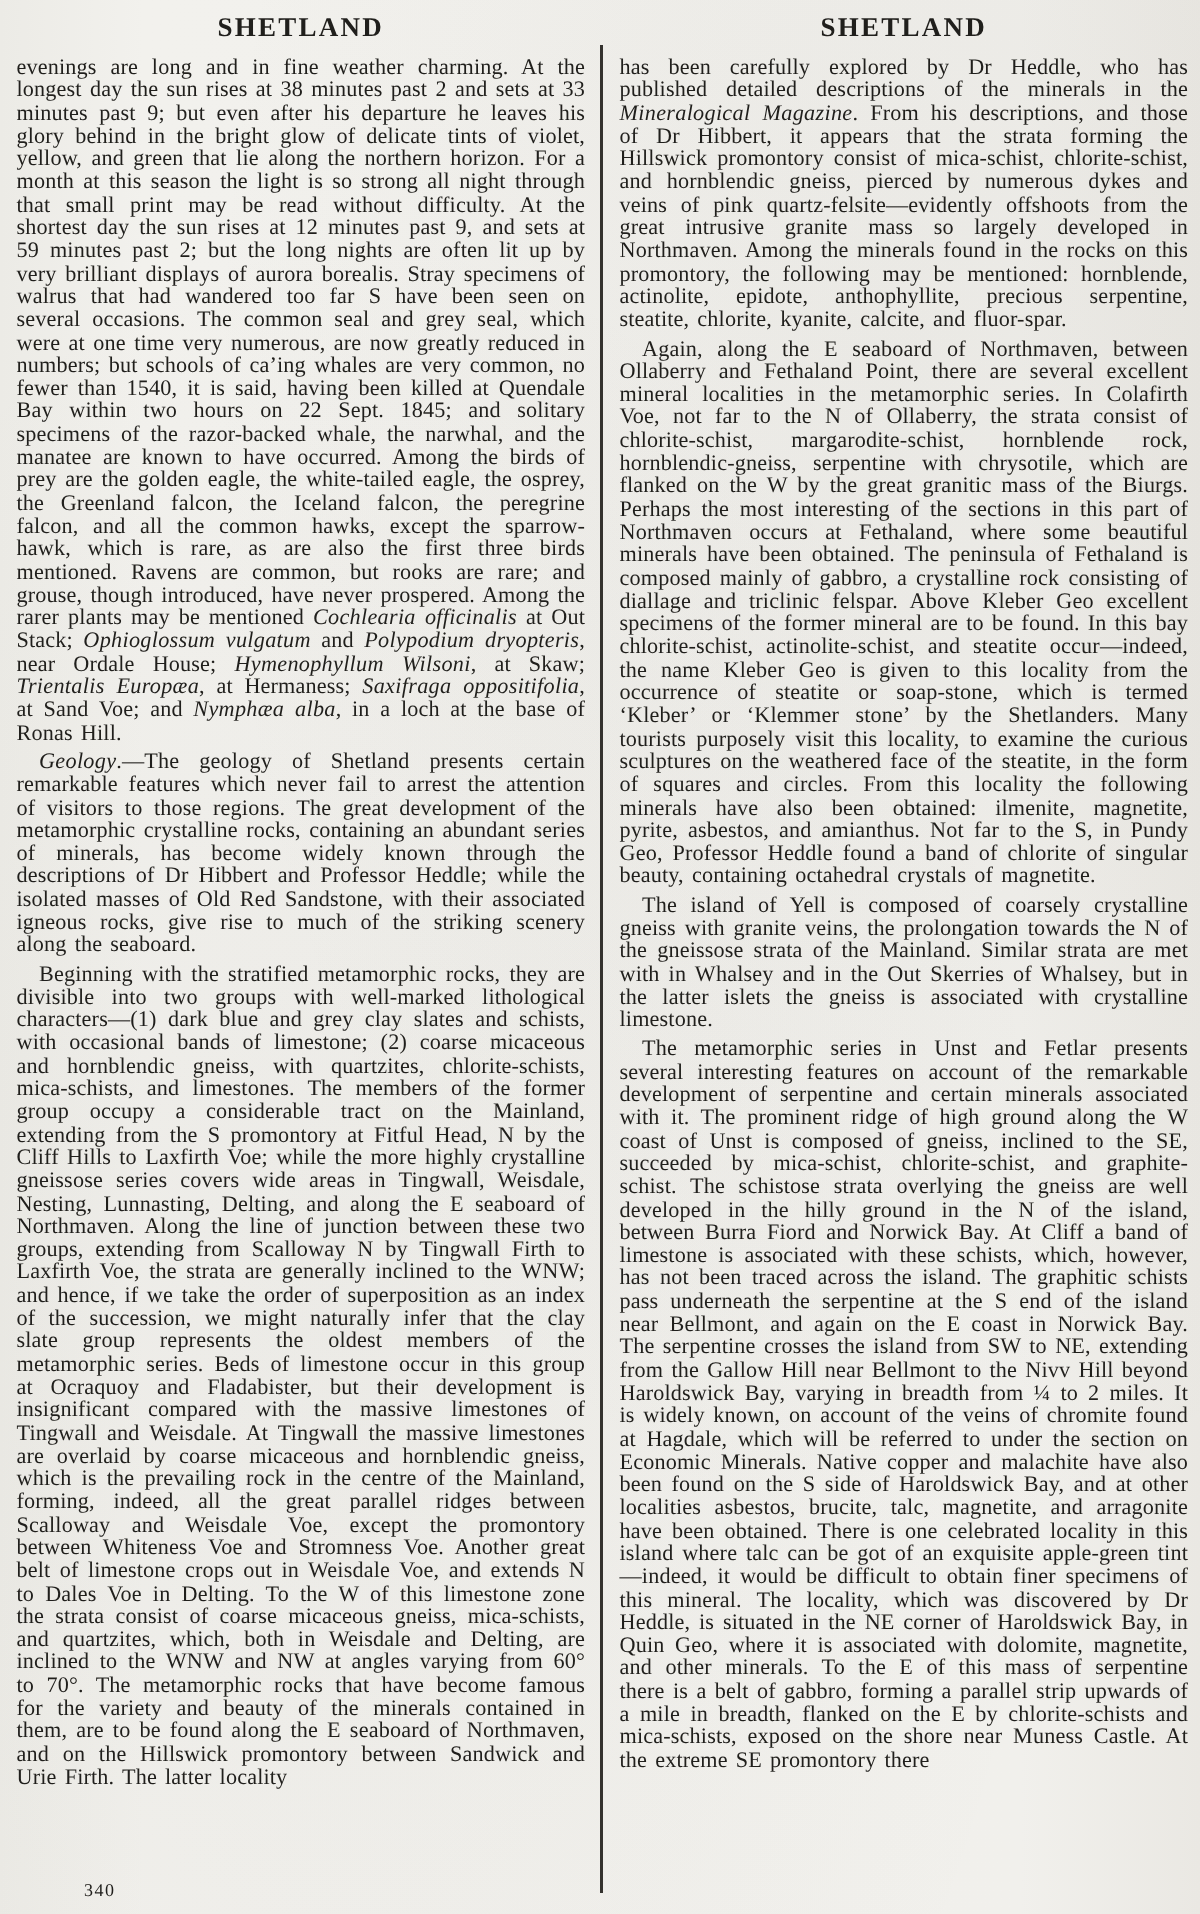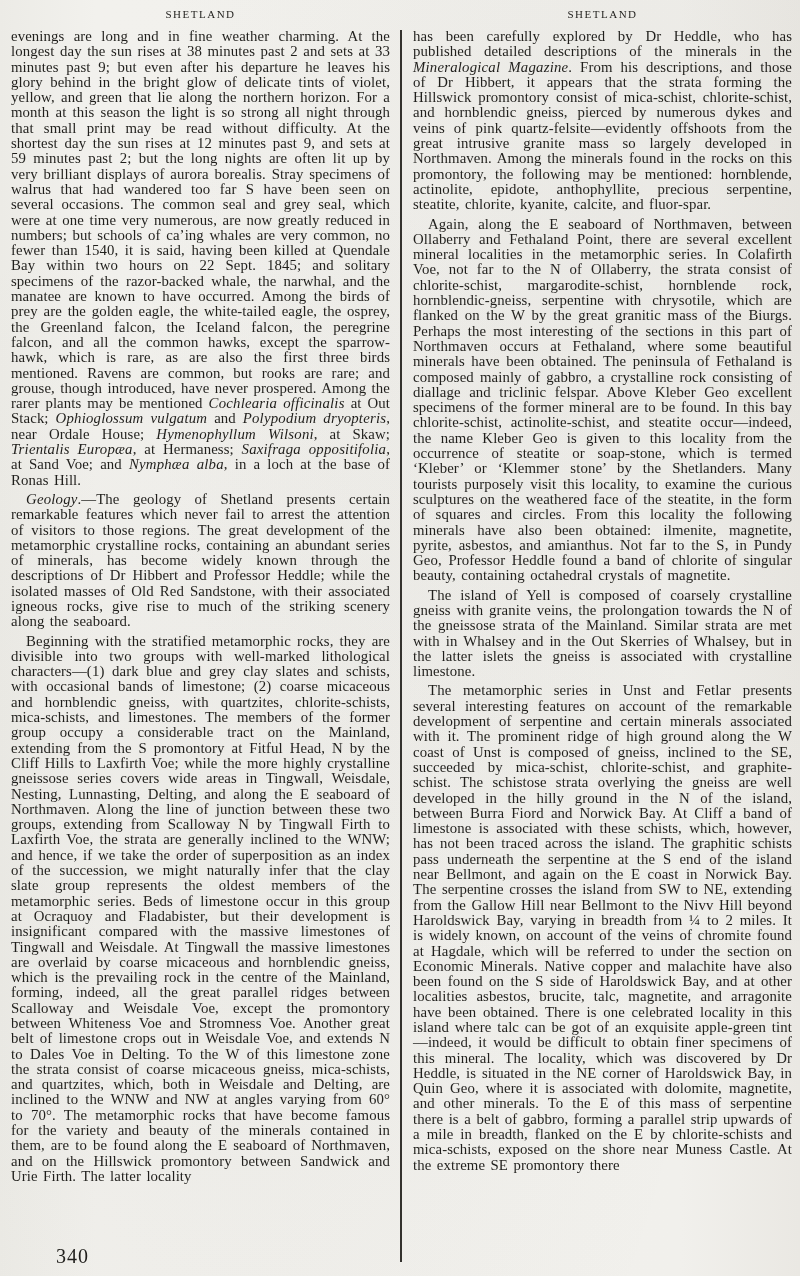--- a/index.html
+++ b/index.html
@@ -19,37 +19,37 @@
     color: #201f1c;
   }
   .divider {
     position: absolute; left: 400px; top: 30px; bottom: 14px;
     width: 2px; background: #34322e;
   }
   .col { position: absolute; top: 8px; width: 387px; }
   .col-left  { left: 7px; }
   .col-right { left: 409px; }
   .running-head {
-    text-align: center; font-weight: normal;
-    font-size: 11px; letter-spacing: 1.5px;
+    text-align: center; font-weight: bold;
+    font-size: 18px; letter-spacing: 1.5px;
     margin: 0 0 9px 0;
   }
   .para {
     margin: 4px;
     text-align: justify;
     font-size: 14.8px;
     line-height: 15.3px;
     word-spacing: 1.6px;
     letter-spacing: 0.1px;
   }
   .para.indent { text-indent: 15px; }
   .para i { letter-spacing: 0.2px; }
   .pageno {
     position: absolute; left: 56px; bottom: 8px;
-    font-size: 20px; letter-spacing: 1px;
+    font-size: 12px; letter-spacing: 1px;
   }
 </style>
 </head>
 <body>
 
 <div class="page">
   <div class="divider"></div>
 
   <div class="col col-left">
     <div class="running-head">SHETLAND</div>

